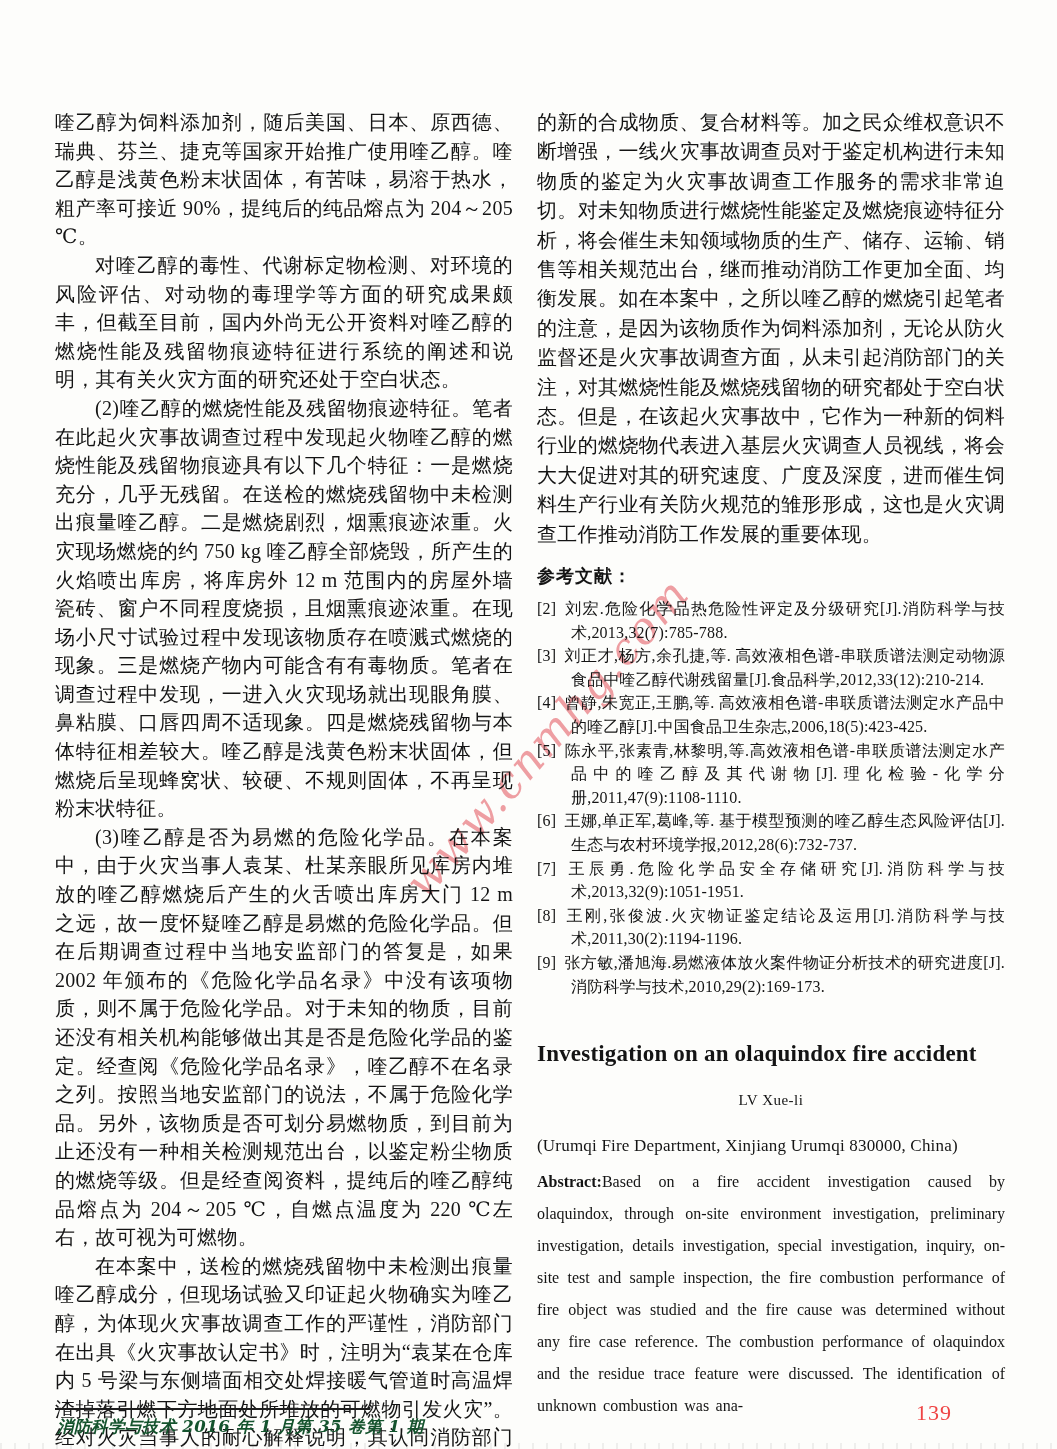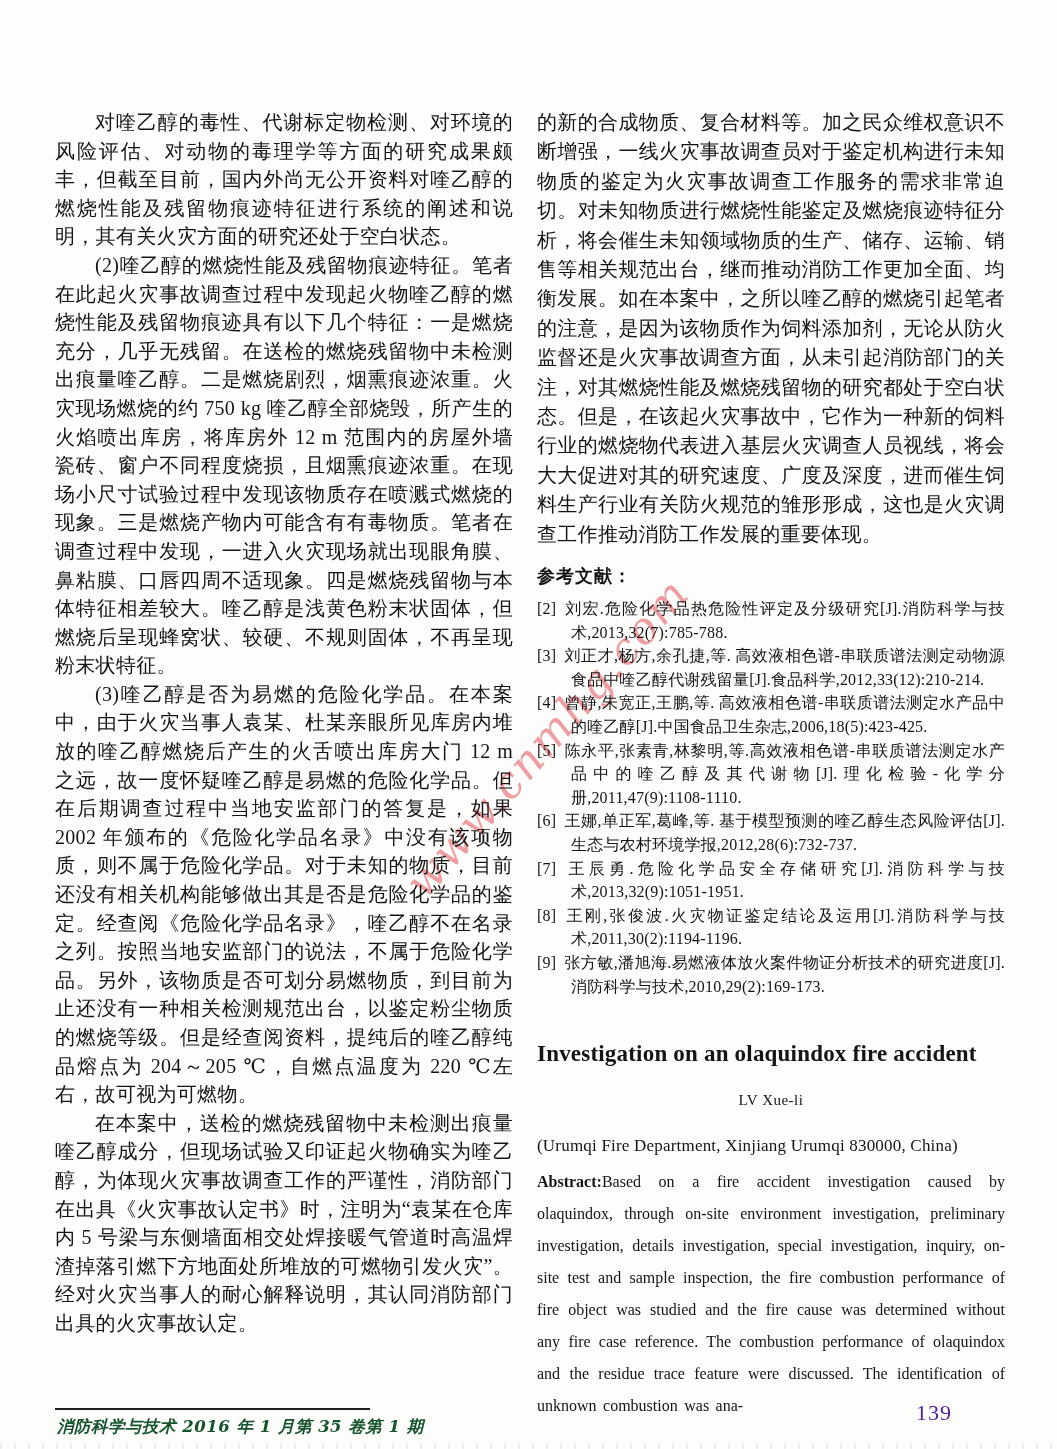--- a/index.html
+++ b/index.html
@@ -109,31 +109,32 @@
     font-style:italic;
     font-weight:bold;
     font-size:16.5px;
     letter-spacing:.5px;
     color:#14532d;
   }
   .page-number{
     position:absolute;left:916px;top:1400px;
     font-size:22px;
     letter-spacing:1px;
-    color:#4c1d95;
+    color:#ef4444;
   }
 </style>
 </head>
 <body>
 
 <div class="page">
 
   <div class="watermark">www.cnmhg.com</div>
 
   <div class="col col-left">
+    <p class="body-text">喹乙醇为饲料添加剂，随后美国、日本、原西德、瑞典、芬兰、捷克等国家开始推广使用喹乙醇。喹乙醇是浅黄色粉末状固体，有苦味，易溶于热水，粗产率可接近 90%，提纯后的纯品熔点为 204～205 ℃。</p>
     <p class="body-text indent">对喹乙醇的毒性、代谢标定物检测、对环境的风险评估、对动物的毒理学等方面的研究成果颇丰，但截至目前，国内外尚无公开资料对喹乙醇的燃烧性能及残留物痕迹特征进行系统的阐述和说明，其有关火灾方面的研究还处于空白状态。</p>
     <p class="body-text indent">(2)喹乙醇的燃烧性能及残留物痕迹特征。笔者在此起火灾事故调查过程中发现起火物喹乙醇的燃烧性能及残留物痕迹具有以下几个特征：一是燃烧充分，几乎无残留。在送检的燃烧残留物中未检测出痕量喹乙醇。二是燃烧剧烈，烟熏痕迹浓重。火灾现场燃烧的约 750 kg 喹乙醇全部烧毁，所产生的火焰喷出库房，将库房外 12 m 范围内的房屋外墙瓷砖、窗户不同程度烧损，且烟熏痕迹浓重。在现场小尺寸试验过程中发现该物质存在喷溅式燃烧的现象。三是燃烧产物内可能含有有毒物质。笔者在调查过程中发现，一进入火灾现场就出现眼角膜、鼻粘膜、口唇四周不适现象。四是燃烧残留物与本体特征相差较大。喹乙醇是浅黄色粉末状固体，但燃烧后呈现蜂窝状、较硬、不规则固体，不再呈现粉末状特征。</p>
     <p class="body-text indent">(3)喹乙醇是否为易燃的危险化学品。在本案中，由于火灾当事人袁某、杜某亲眼所见库房内堆放的喹乙醇燃烧后产生的火舌喷出库房大门 12 m 之远，故一度怀疑喹乙醇是易燃的危险化学品。但在后期调查过程中当地安监部门的答复是，如果 2002 年颁布的《危险化学品名录》中没有该项物质，则不属于危险化学品。对于未知的物质，目前还没有相关机构能够做出其是否是危险化学品的鉴定。经查阅《危险化学品名录》，喹乙醇不在名录之列。按照当地安监部门的说法，不属于危险化学品。另外，该物质是否可划分易燃物质，到目前为止还没有一种相关检测规范出台，以鉴定粉尘物质的燃烧等级。但是经查阅资料，提纯后的喹乙醇纯品熔点为 204～205 ℃，自燃点温度为 220 ℃左右，故可视为可燃物。</p>
     <p class="body-text indent">在本案中，送检的燃烧残留物中未检测出痕量喹乙醇成分，但现场试验又印证起火物确实为喹乙醇，为体现火灾事故调查工作的严谨性，消防部门在出具《火灾事故认定书》时，注明为“袁某在仓库内 5 号梁与东侧墙面相交处焊接暖气管道时高温焊渣掉落引燃下方地面处所堆放的可燃物引发火灾”。经对火灾当事人的耐心解释说明，其认同消防部门出具的火灾事故认定。</p>
 
   </div>
 
   <div class="col col-right">
     <p class="body-text">的新的合成物质、复合材料等。加之民众维权意识不断增强，一线火灾事故调查员对于鉴定机构进行未知物质的鉴定为火灾事故调查工作服务的需求非常迫切。对未知物质进行燃烧性能鉴定及燃烧痕迹特征分析，将会催生未知领域物质的生产、储存、运输、销售等相关规范出台，继而推动消防工作更加全面、均衡发展。如在本案中，之所以喹乙醇的燃烧引起笔者的注意，是因为该物质作为饲料添加剂，无论从防火监督还是火灾事故调查方面，从未引起消防部门的关注，对其燃烧性能及燃烧残留物的研究都处于空白状态。但是，在该起火灾事故中，它作为一种新的饲料行业的燃烧物代表进入基层火灾调查人员视线，将会大大促进对其的研究速度、广度及深度，进而催生饲料生产行业有关防火规范的雏形形成，这也是火灾调查工作推动消防工作发展的重要体现。</p>
 

